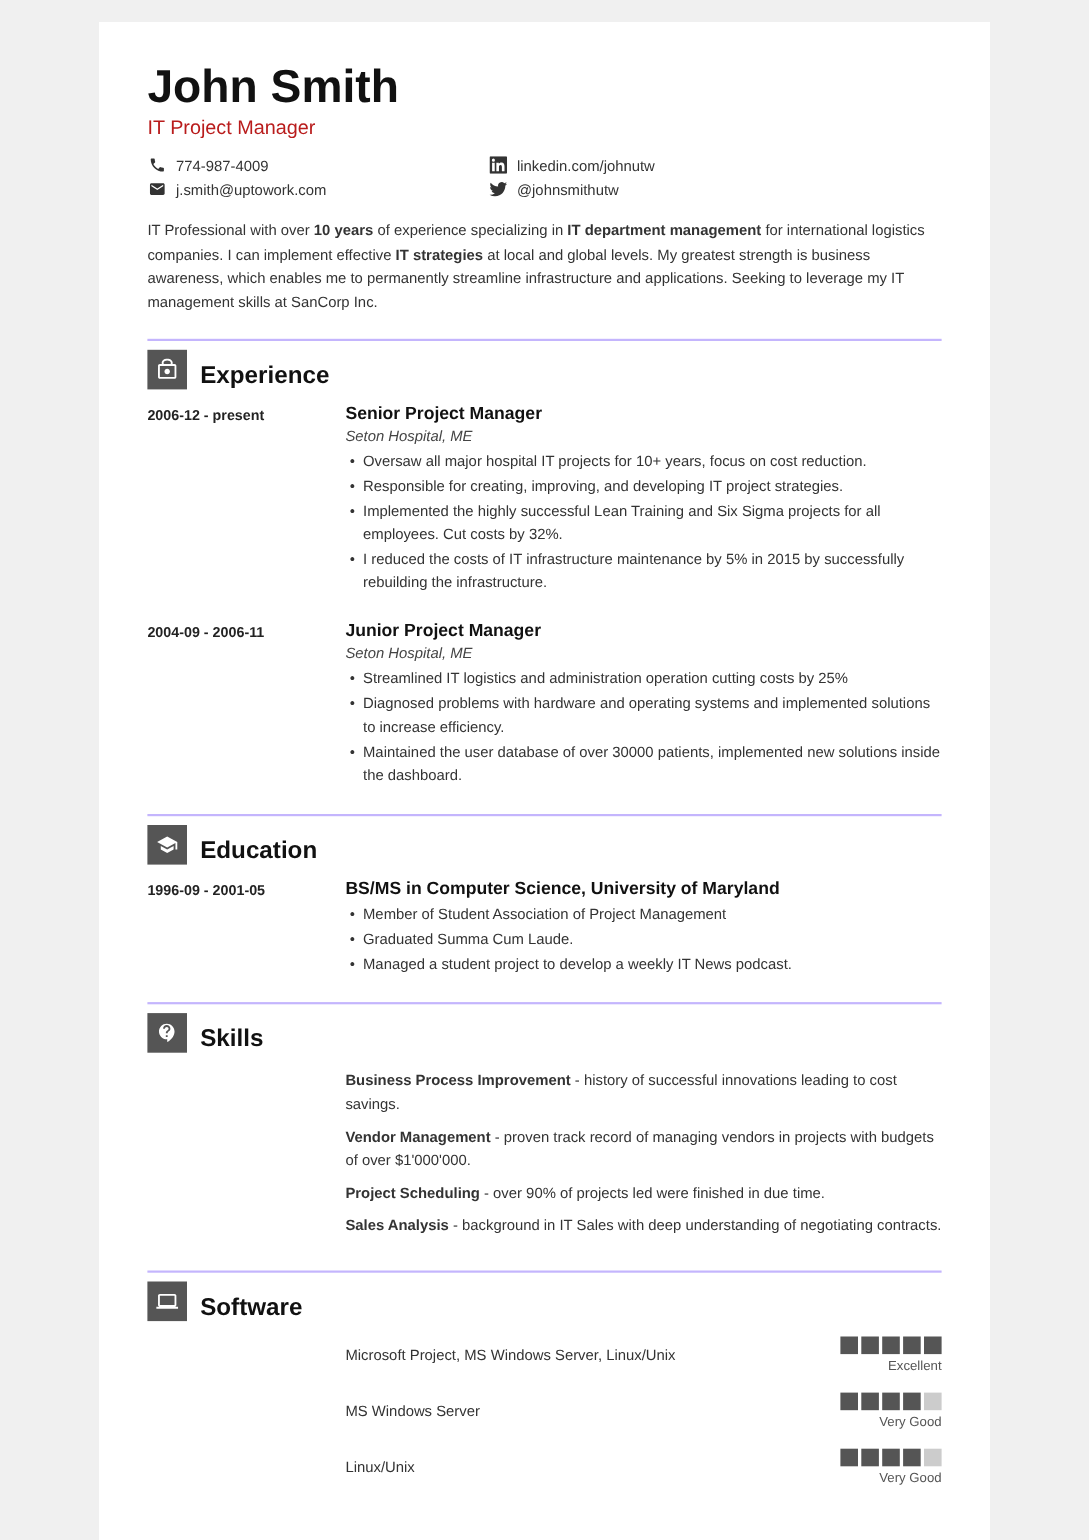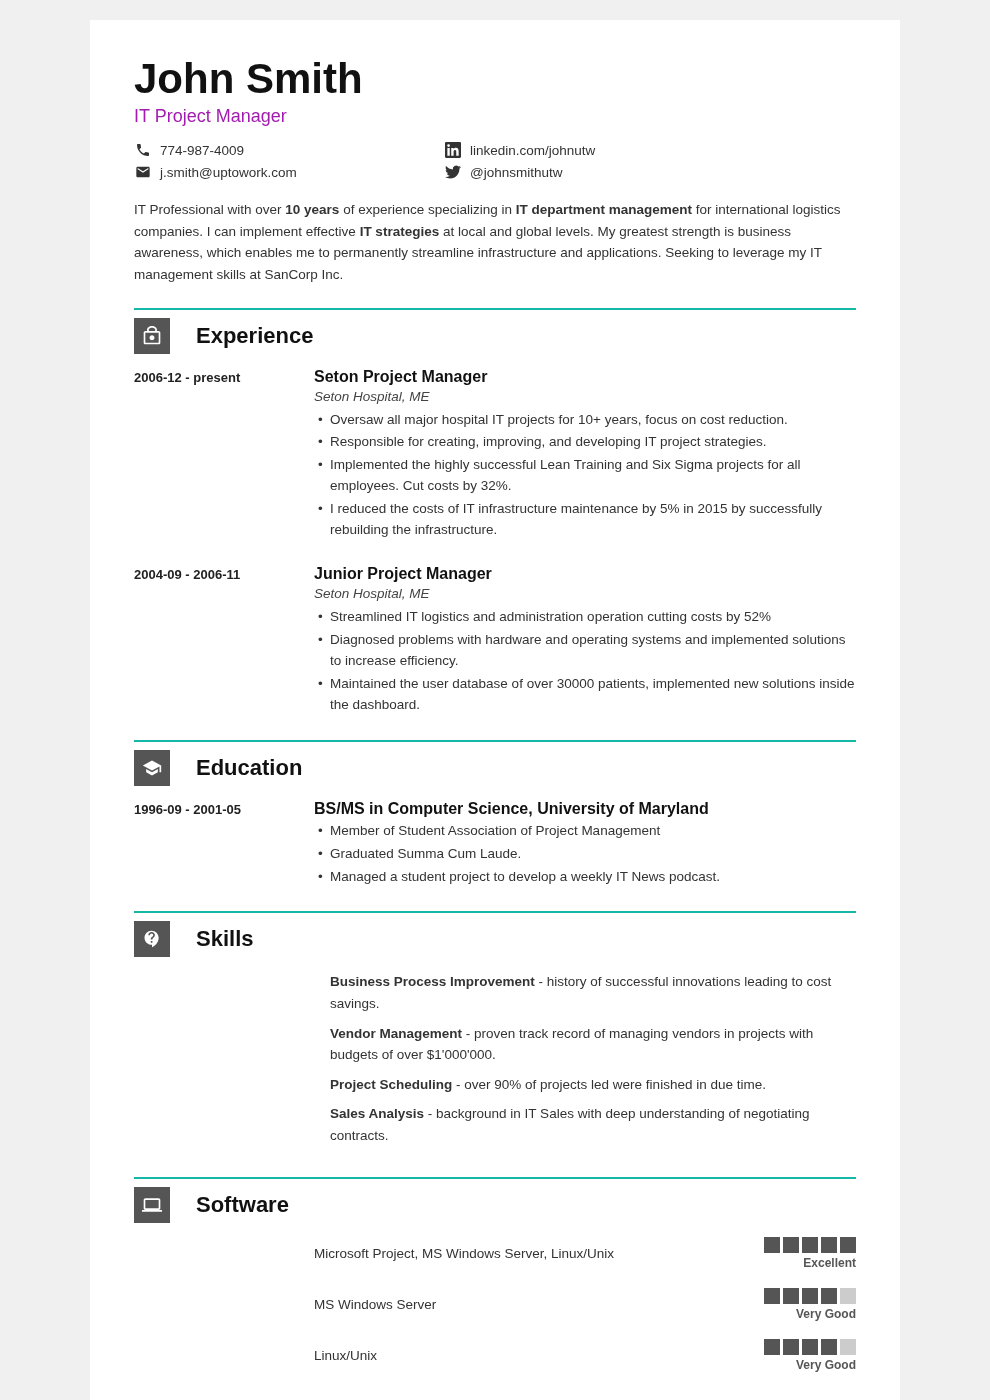--- a/index.html
+++ b/index.html
@@ -19,21 +19,21 @@
       padding: 36px 44px 44px 44px;
     }
     .header-name {
       font-size: 42px;
       font-weight: 900;
       color: #111;
       line-height: 1.1;
     }
     .header-title {
       font-size: 18px;
-      color: #a21caf;
+      color: #b91c1c;
       margin-top: 4px;
       margin-bottom: 14px;
     }
     .contact-grid {
       display: grid;
       grid-template-columns: 1fr 1fr;
       gap: 4px 20px;
       margin-bottom: 18px;
       max-width: 600px;
       text-align: center;
@@ -63,23 +63,23 @@
       line-height: 1.6;
       color: #333;
       margin-bottom: 22px;
       margin-top: 4px;
     }
     .section {
       margin-bottom: 22px;
     }
     .section-header {
       display: flex;
-      align-items: center;
-      gap: 26px;
-      border-top: 2px solid #14b8a6;
+      align-items: flex-end;
+      gap: 12px;
+      border-top: 2px solid #c4b5fd;
       padding-top: 8px;
       margin-bottom: 14px;
     }
     .section-icon {
       width: 36px;
       height: 36px;
       background: #555;
       display: flex;
       align-items: center;
       justify-content: center;
@@ -139,21 +139,21 @@
     }
     .edu-entry {
       display: grid;
       grid-template-columns: 160px 1fr;
       gap: 0 20px;
       margin-bottom: 14px;
     }
     .skills-entry {
       display: grid;
       grid-template-columns: 160px 1fr;
-      gap: 0 36px;
+      gap: 0 20px;
     }
     .skills-list {
       padding: 0;
     }
     .skills-list p {
       font-size: 13.5px;
       line-height: 1.6;
       color: #333;
       margin-bottom: 8px;
     }
@@ -177,21 +177,20 @@
       height: 16px;
       background: #555;
     }
     .dot.empty {
       background: #ccc;
     }
     .rating-label {
       font-size: 12px;
       color: #555;
       text-align: right;
-      font-weight: bold;
     }
     .software-row {
       display: grid;
       grid-template-columns: 160px 1fr auto;
       gap: 0 20px;
       align-items: center;
       margin-bottom: 18px;
     }
     .spacer-col { }
   </style>
@@ -250,38 +249,38 @@
         <svg viewBox="0 0 24 24">
             <path d="M20 6h-2.18c.07-.44.18-.88.18-1.36C18 2.53 15.47 0 12 0S6 2.53 6 4.64c0 .48.11.92.18 1.36H4c-1.1 0-2 .9-2 2v12c0 1.1.9 2 2 2h16c1.1 0 2-.9 2-2V8c0-1.1-.9-2-2-2zM12 2c1.36 0 4 .68 4 2.64 0 .48-.14.94-.38 1.36H8.38C8.14 5.58 8 5.12 8 4.64 8 2.68 10.64 2 12 2zm8 18H4V8h16v12zm-8-9c-1.66 0-3 1.34-3 3s1.34 3 3 3 3-1.34 3-3-1.34-3-3-3z"></path>
           </svg>
       </div>
       <span class="section-title">Experience</span>
     </div>
 
     <div class="entry">
       <div class="entry-date">2006-12 - present</div>
       <div class="entry-content">
-        <div class="entry-title">Seton Project Manager</div>
+        <div class="entry-title">Senior Project Manager</div>
         <div class="entry-subtitle">Seton Hospital, ME</div>
         <ul class="entry-bullets">
           <li>Oversaw all major hospital IT projects for 10+ years, focus on cost reduction.</li>
           <li>Responsible for creating, improving, and developing IT project strategies.</li>
           <li>Implemented the highly successful Lean Training and Six Sigma projects for all employees. Cut costs by 32%.</li>
           <li>I reduced the costs of IT infrastructure maintenance by 5% in 2015 by successfully rebuilding the infrastructure.</li>
         </ul>
       </div>
     </div>
 
     <div class="entry">
       <div class="entry-date">2004-09 - 2006-11</div>
       <div class="entry-content">
         <div class="entry-title">Junior Project Manager</div>
         <div class="entry-subtitle">Seton Hospital, ME</div>
         <ul class="entry-bullets">
-          <li>Streamlined IT logistics and administration operation cutting costs by 52%</li>
+          <li>Streamlined IT logistics and administration operation cutting costs by 25%</li>
           <li>Diagnosed problems with hardware and operating systems and implemented solutions to increase efficiency.</li>
           <li>Maintained the user database of over 30000 patients, implemented new solutions inside the dashboard.</li>
         </ul>
       </div>
     </div>
   </div>
 
   <div class="section">
     <div class="section-header">
       <div class="section-icon">

